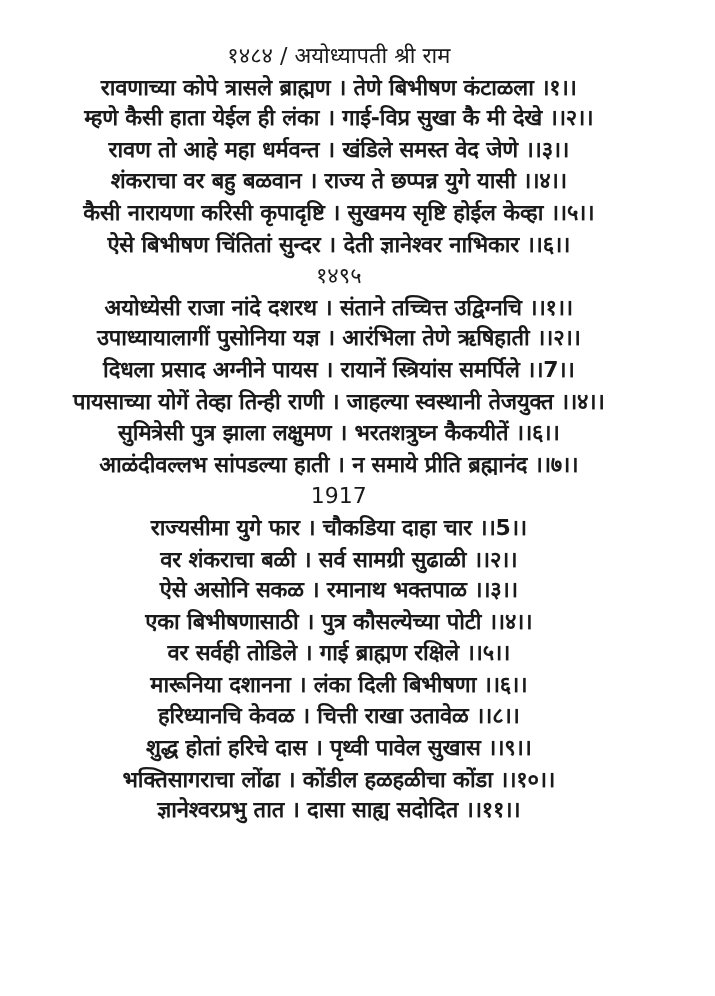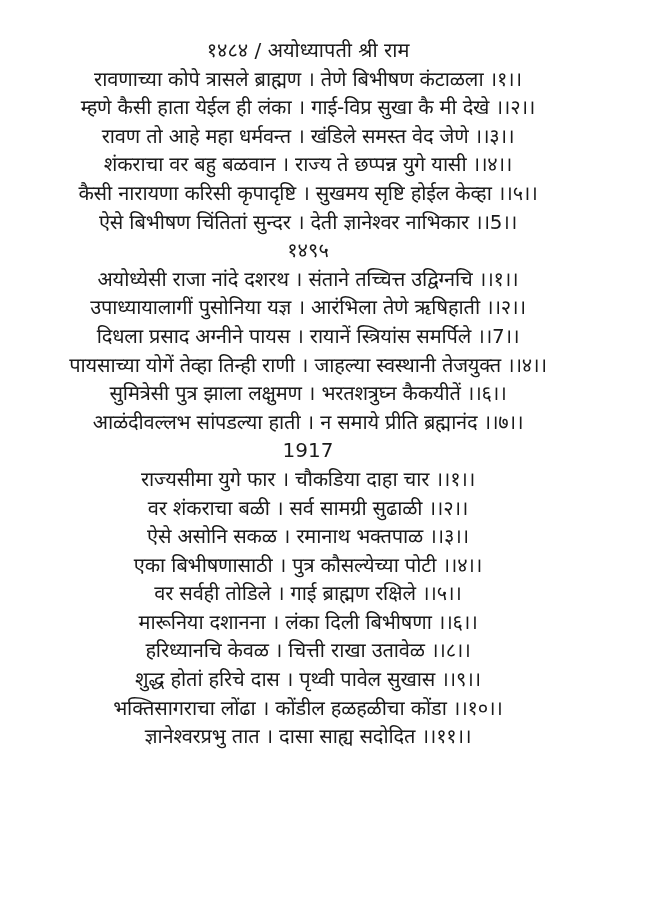--- a/index.html
+++ b/index.html
@@ -22,20 +22,21 @@
     width: 616px;
     text-align: center;
   }
   .line {
     display: block;
     height: 28.6px;
     line-height: 28.6px;
     font-size: 20px;
     white-space: nowrap;
     letter-spacing: -0.2px;
+    font-weight: bold;
   }
   .section-heading {
     display: block;
     height: 28.6px;
     line-height: 28.6px;
     font-size: 20px;
     white-space: nowrap;
   }
 </style>
 </head>
@@ -43,36 +44,36 @@
 
 <div class="page">
 
   <div>
     <span class="section-heading">१४८४ / अयोध्यापती श्री राम</span>
     <span class="line">रावणाच्या कोपे त्रासले ब्राह्मण । तेणे बिभीषण कंटाळला ।१।।</span>
     <span class="line">म्हणे कैसी हाता येईल ही लंका । गाई-विप्र सुखा कै मी देखे ।।२।।</span>
     <span class="line">रावण तो आहे महा धर्मवन्त । खंडिले समस्त वेद जेणे ।।३।।</span>
     <span class="line">शंकराचा वर बहु बळवान । राज्य ते छप्पन्न युगे यासी ।।४।।</span>
     <span class="line">कैसी नारायणा करिसी कृपादृष्टि । सुखमय सृष्टि होईल केव्हा ।।५।।</span>
-    <span class="line">ऐसे बिभीषण चिंतितां सुन्दर । देती ज्ञानेश्वर नाभिकार ।।5।।</span>
+    <span class="line">ऐसे बिभीषण चिंतितां सुन्दर । देती ज्ञानेश्वर नाभिकार ।।६।।</span>
   </div>
 
   <div>
     <span class="section-heading">१४९५</span>
     <span class="line">अयोध्येसी राजा नांदे दशरथ । संताने तच्चित्त उद्विग्नचि ।।१।।</span>
     <span class="line">उपाध्यायालागीं पुसोनिया यज्ञ । आरंभिला तेणे ऋषिहाती ।।२।।</span>
     <span class="line">दिधला प्रसाद अग्नीने पायस । रायानें स्त्रियांस समर्पिले ।।7।।</span>
     <span class="line">पायसाच्या योगें तेव्हा तिन्ही राणी । जाहल्या स्वस्थानी तेजयुक्त ।।४।।</span>
     <span class="line">सुमित्रेसी पुत्र झाला लक्षुमण । भरतशत्रुघ्न कैकयीतें ।।६।।</span>
     <span class="line">आळंदीवल्लभ सांपडल्या हाती । न समाये प्रीति ब्रह्मानंद ।।७।।</span>
   </div>
 
   <div>
     <span class="section-heading">1917</span>
-    <span class="line">राज्यसीमा युगे फार । चौकडिया दाहा चार ।।१।।</span>
+    <span class="line">राज्यसीमा युगे फार । चौकडिया दाहा चार ।।5।।</span>
     <span class="line">वर शंकराचा बळी । सर्व सामग्री सुढाळी ।।२।।</span>
     <span class="line">ऐसे असोनि सकळ । रमानाथ भक्तपाळ ।।३।।</span>
     <span class="line">एका बिभीषणासाठी । पुत्र कौसल्येच्या पोटी ।।४।।</span>
     <span class="line">वर सर्वही तोडिले । गाई ब्राह्मण रक्षिले ।।५।।</span>
     <span class="line">मारूनिया दशानना । लंका दिली बिभीषणा ।।६।।</span>
     <span class="line">हरिध्यानचि केवळ । चित्ती राखा उतावेळ ।।८।।</span>
     <span class="line">शुद्ध होतां हरिचे दास । पृथ्वी पावेल सुखास ।।९।।</span>
     <span class="line">भक्तिसागराचा लोंढा । कोंडील हळहळीचा कोंडा ।।१०।।</span>
     <span class="line">ज्ञानेश्वरप्रभु तात । दासा साह्य सदोदित ।।११।।</span>
   </div>

